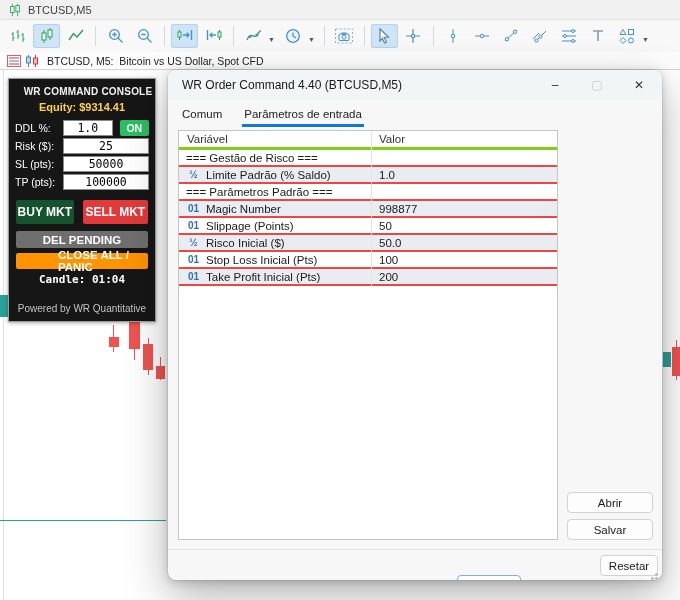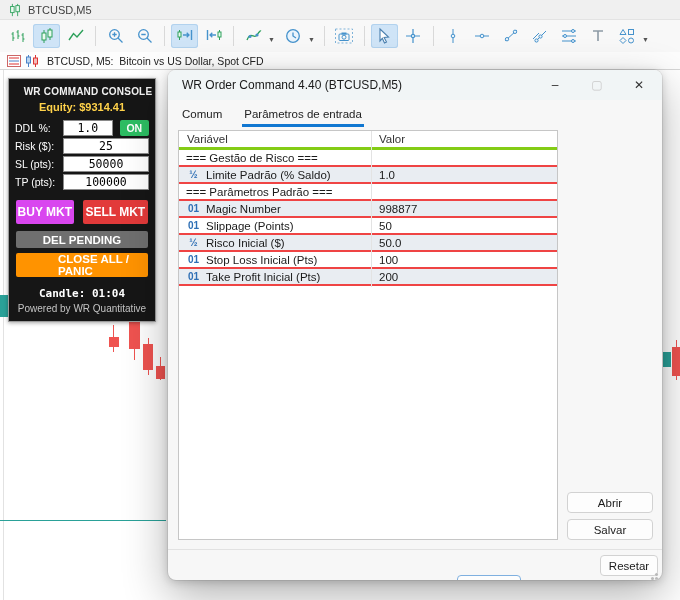--- a/index.html
+++ b/index.html
@@ -73,24 +73,24 @@
   .on-btn {
     margin-left:7px; width:32px; height:16px; border-radius:2px;
     background:#2dbd63; color:#fff; font-size:10.5px; font-weight:bold;
     display:flex; align-items:center; justify-content:center;
   }
   .wr-trade { margin-top:10px; display:flex; gap:9px; padding:0 7px; }
   .wr-btn {
     color:#fff; font-weight:bold; border-radius:2px;
     display:flex; align-items:center; justify-content:center;
   }
-  .buy  { flex:0.88; height:24px; background:#d946ef; font-size:12px; }
+  .buy  { flex:0.88; height:24px; background:#14532d; font-size:12px; }
   .sell { flex:1;    height:24px; background:#e23a3a; font-size:12px; }
   .del   { margin:7px 7px 0; height:17px; background:#6f6f6f; font-size:11.5px; }
-  .panic { margin:5px 7px 6px; height:24px; background:#ff9300; font-size:11.5px;padding-left:42px; }
+  .panic { margin:5px 7px 0; height:16px; background:#ff9300; font-size:11.5px;padding-left:42px; }
   .wr-timer { margin-top:4px; text-align:center; color:#fff; font-family:"DejaVu Sans Mono", monospace; font-size:11px; font-weight:bold; }
   .wr-footer { margin-top:auto; margin-bottom:7px; text-align:center; color:#c3c3c3; font-size:10px; }
 
   
   .dialog {
     position:absolute; left:168px; top:70px; width:494px; height:510px;
     background:#f7f7f7; border-radius:8px; overflow:hidden; z-index:10;
     box-shadow:0 16px 45px rgba(0,0,0,.30), 0 2px 10px rgba(0,0,0,.18), 0 0 0 1px rgba(0,0,0,.07);
   }
   .dlg-titlebar {

